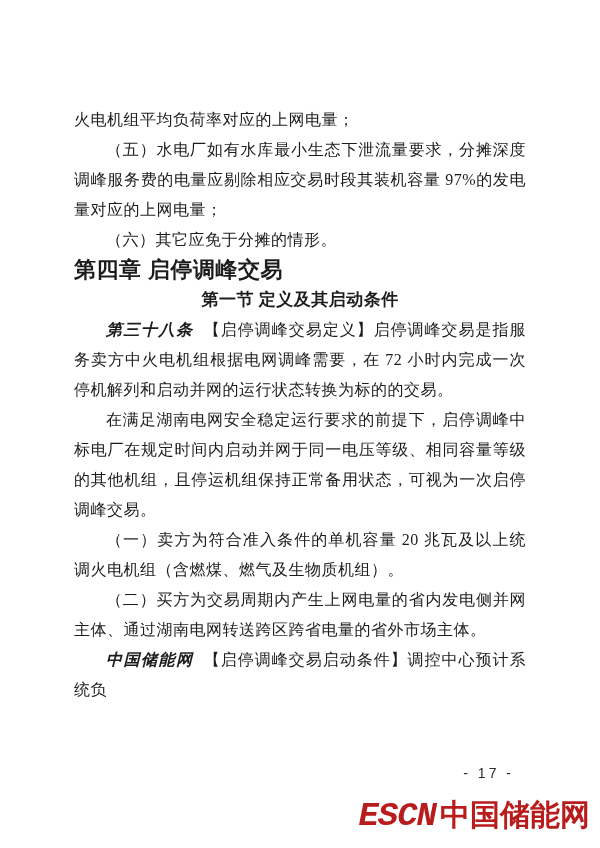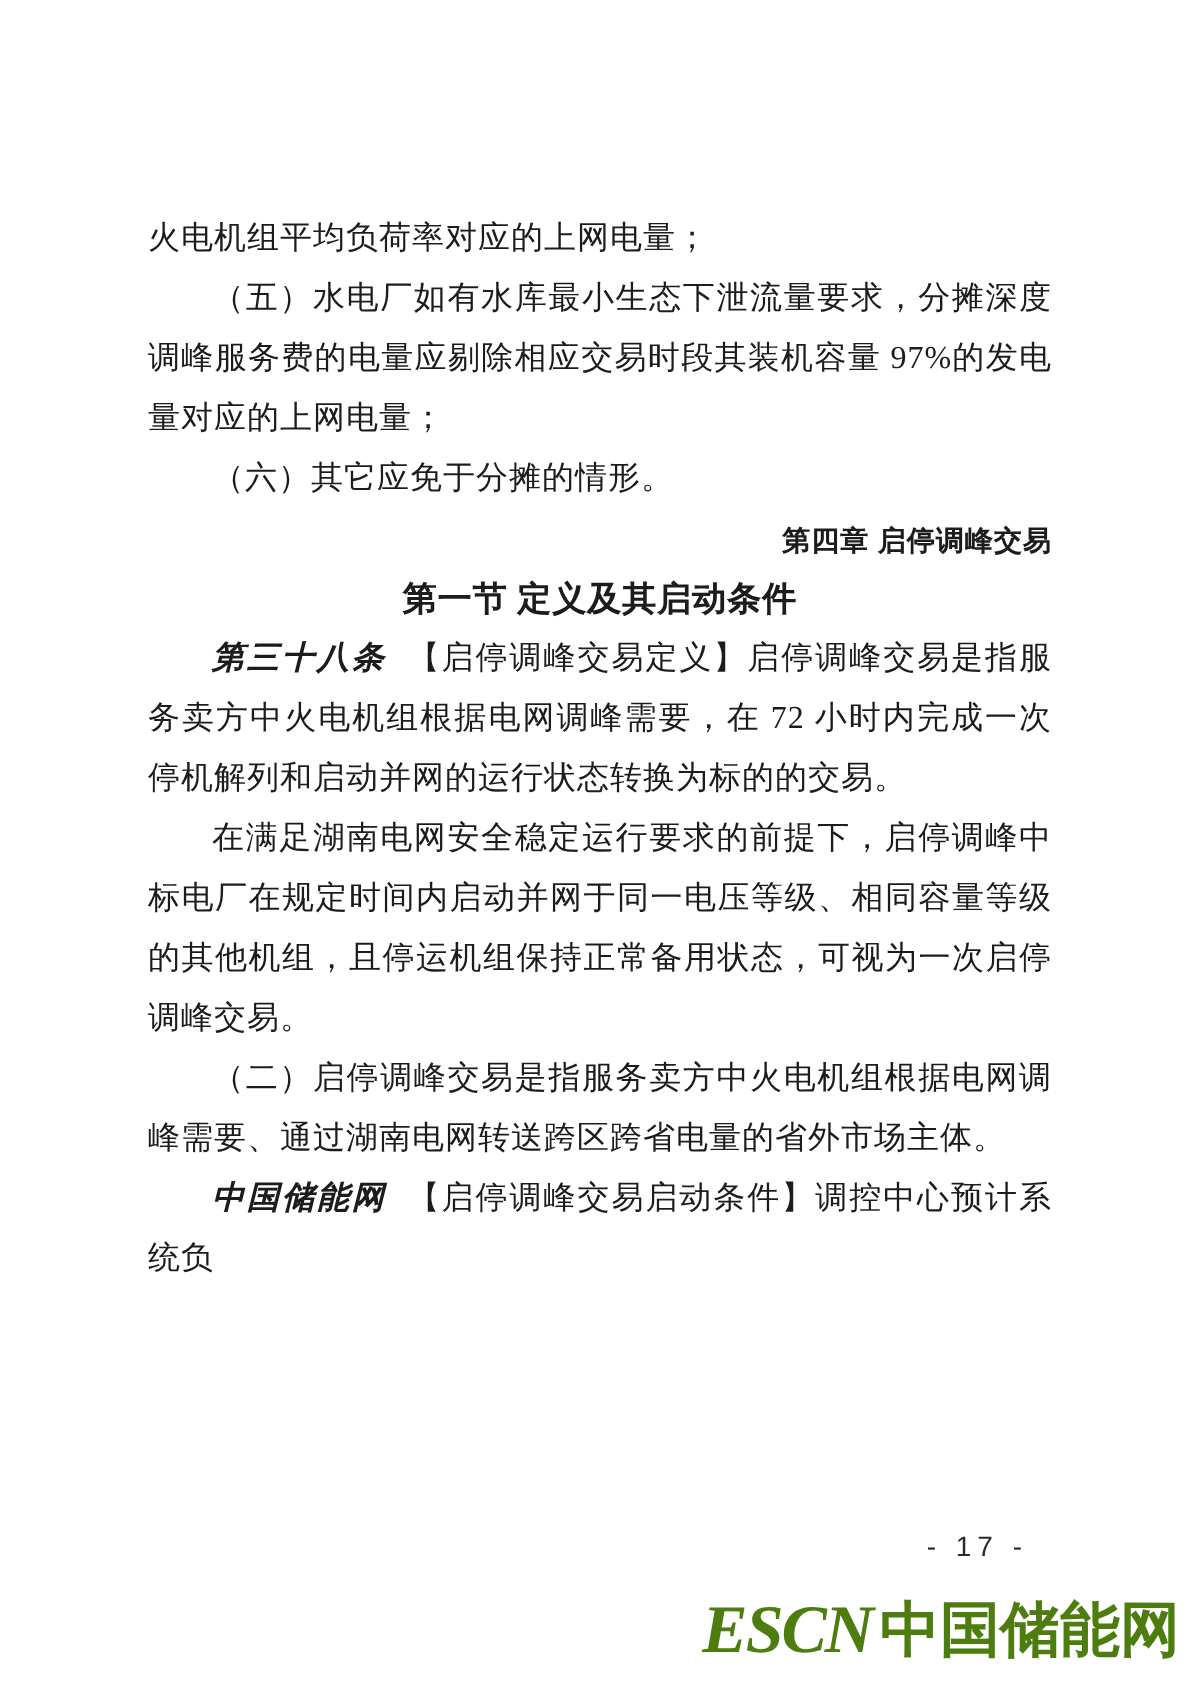--- a/index.html
+++ b/index.html
@@ -32,23 +32,23 @@
   .doc p {
     margin: 0;
     letter-spacing: 0.5px;
   }
   .indent {
     text-indent: 2em;
   }
   .chapter-heading {
     margin: 0;
     margin-top: 37px;
-    text-align: right;
+    text-align: left;
     font-weight: bold;
-    font-size: 14px;
+    font-size: 22px;
     line-height: 30px;
     letter-spacing: 1px;
     font-family: "Liberation Sans", sans-serif;
     text-indent: 0;
   }
   .section-heading {
     margin: 0;
     text-align: center;
     font-weight: bold;
     font-size: 17px;
@@ -74,23 +74,23 @@
     letter-spacing: 3px;
     color: #2a2a2a;
     font-family: Liberation Sans, sans-serif;
     white-space: nowrap;
   }
   .footer-logo {
     position: absolute;
     top: 795px;
     right: 10px;
     white-space: nowrap;
-    font-family: Liberation Serif, serif;
+    font-family: Liberation Mono, monospace;
     font-weight: bold;
-    color: #4d7c0f;
+    color: #b91c1c;
     display: flex;
     align-items: center;
   }
   .logo-latin {
     font-style: italic;
     font-size: 34px;
     letter-spacing: -1px;
     margin-right: 4px;
   }
   .logo-cn {
@@ -115,22 +115,23 @@
 
     <p class="section-heading">第一节 定义及其启动条件</p>
 
     <p class="indent">
       <span class="article-term">第三十八条</span><span class="article-label">【启停调峰交易定义】</span><span>启停调峰交易是指服务卖方中火电机组根据电网调峰需要，在 72 小时内完成一次停机解列和启动并网的运行状态转换为标的的交易。</span>
     </p>
 
     <p class="indent">在满足湖南电网安全稳定运行要求的前提下，启停调峰中标电厂在规定时间内启动并网于同一电压等级、相同容量等级的其他机组，且停运机组保持正常备用状态，可视为一次启停调峰交易。</p>
 
 
+    <p class="indent">（一）卖方为符合准入条件的单机容量 20 兆瓦及以上统调火电机组（含燃煤、燃气及生物质机组）。</p>
 
-    <p class="indent">（二）启停调峰交易是指服务卖方中火电机组根据电网调峰需要、通过湖南电网转送跨区跨省电量的省外市场主体。</p>
+    <p class="indent">（二）买方为交易周期内产生上网电量的省内发电侧并网主体、通过湖南电网转送跨区跨省电量的省外市场主体。</p>
 
     <p class="indent">
       <span class="article-term">中国储能网</span><span class="article-label">【启停调峰交易启动条件】</span><span>调控中心预计系统负</span>
     </p>
 
   </div>
 
   <div class="page-number">- 17 -</div>
 
   <div class="footer-logo">

